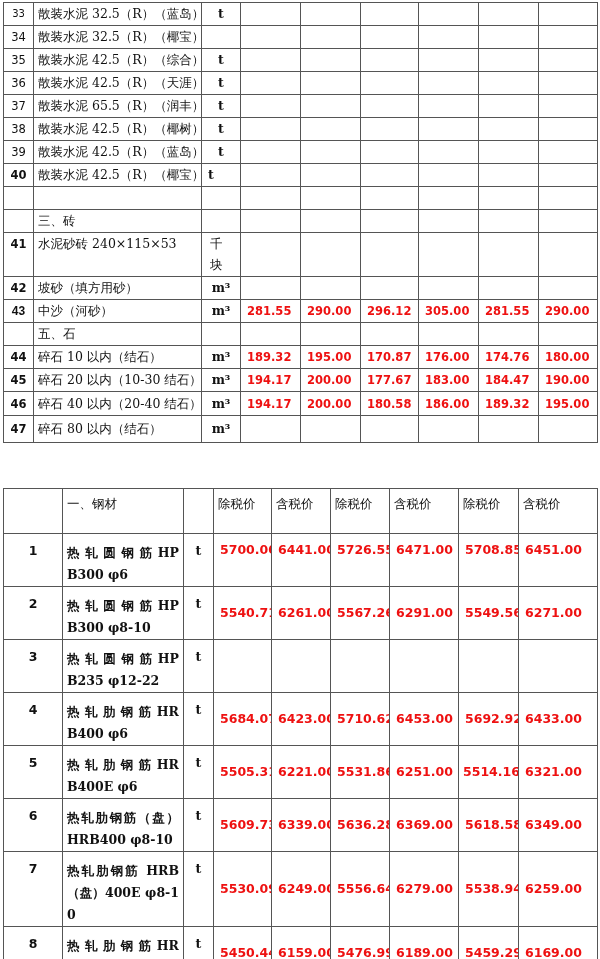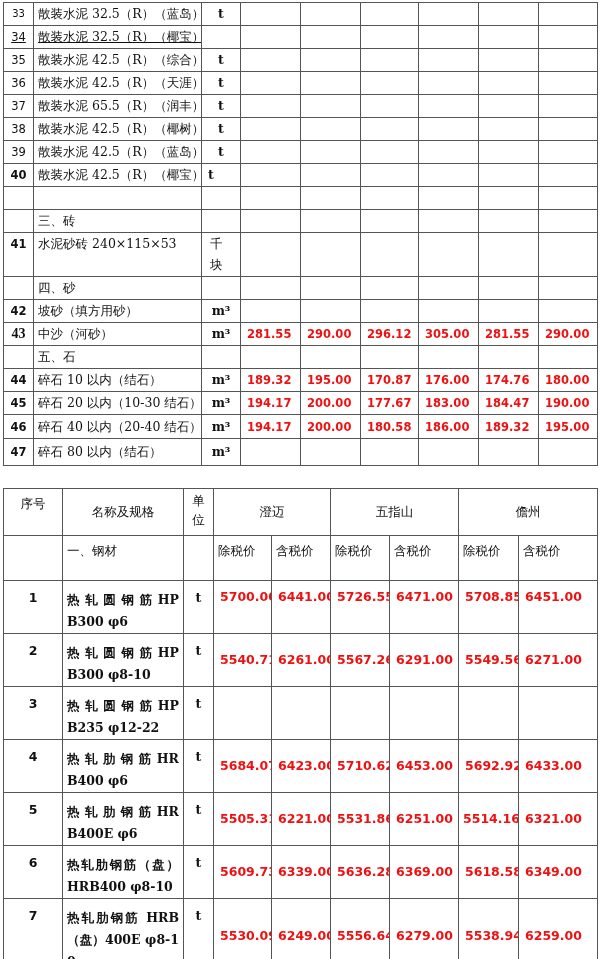--- a/index.html
+++ b/index.html
@@ -42,21 +42,21 @@
         <td class="center " style="font-family:'DejaVu Sans',sans-serif;font-size:10px;vertical-align:middle">33</td>
         <td style="vertical-align:middle">散装水泥 32.5（R）（蓝岛）</td>
         <td class="center bold" style="vertical-align:middle;">t</td>
         <td class="red priceCell"></td>
         <td class="red priceCell"></td>
         <td class="red priceCell"></td>
         <td class="red priceCell"></td>
         <td class="red priceCell"></td>
         <td class="red priceCell"></td>
       </tr>
-      <tr style="height: 23px; text-decoration: underline;">
+      <tr style="height: 23px;">
         <td class="center " style="font-family:'DejaVu Sans',sans-serif;font-size:11.5px;vertical-align:middle">34</td>
         <td style="vertical-align:middle">散装水泥 32.5（R）（椰宝）</td>
         <td class="center bold" style="vertical-align:middle;"></td>
         <td class="red priceCell"></td>
         <td class="red priceCell"></td>
         <td class="red priceCell"></td>
         <td class="red priceCell"></td>
         <td class="red priceCell"></td>
         <td class="red priceCell"></td>
       </tr>
@@ -153,43 +153,32 @@
         <td style="">水泥砂砖  240×115×53</td>
         <td style="padding-left:8px;line-height:21px"><span>千</span><br><span>块</span></td>
         <td class="red priceCell"></td>
         <td class="red priceCell"></td>
         <td class="red priceCell"></td>
         <td class="red priceCell"></td>
         <td class="red priceCell"></td>
         <td class="red priceCell"></td>
       </tr>
       <tr style="height: 23px;">
-        <td class="center " style="font-family:'DejaVu Sans',sans-serif;font-size:11.5px;vertical-align:middle"></td>
-        <td style="vertical-align:middle">四、砂</td>
-        <td class="center bold" style="vertical-align:middle;"></td>
-        <td class="red priceCell"></td>
-        <td class="red priceCell"></td>
-        <td class="red priceCell"></td>
-        <td class="red priceCell"></td>
-        <td class="red priceCell"></td>
-        <td class="red priceCell"></td>
-      </tr>
-      <tr style="height: 23px;">
         <td class="center bold" style="font-family:'DejaVu Sans',sans-serif;font-size:11.5px;vertical-align:middle">42</td>
         <td style="vertical-align:middle">坡砂（填方用砂）</td>
         <td class="center bold" style="vertical-align:middle;">m³</td>
         <td class="red priceCell"></td>
         <td class="red priceCell"></td>
         <td class="red priceCell"></td>
         <td class="red priceCell"></td>
         <td class="red priceCell"></td>
         <td class="red priceCell"></td>
       </tr>
       <tr style="height: 23px;">
-        <td class="center bold" style="font-family:Liberation Serif, serif;font-size:14px;vertical-align:middle">43</td>
+        <td class="center bold" style="font-family:Liberation Sans, sans-serif;font-size:12px;vertical-align:middle">43</td>
         <td style="vertical-align:middle">中沙（河砂）</td>
         <td class="center bold" style="vertical-align:middle;">m³</td>
         <td class="red priceCell">281.55</td>
         <td class="red priceCell">290.00</td>
         <td class="red priceCell">296.12</td>
         <td class="red priceCell">305.00</td>
         <td class="red priceCell">281.55</td>
         <td class="red priceCell">290.00</td>
       </tr>
       <tr style="height: 23px;">
@@ -256,31 +245,20 @@
       <col style="width:121px">
       <col style="width:30px">
     <col style="width:58px">
       <col style="width:59px">
       <col style="width:59px">
     <col style="width:69px">
       <col style="width:60px">
       <col style="width:79px">
   </colgroup>
   <tbody>
-    <tr style="height:47px">
-      <td class="center hdr" style="vertical-align:top">序号</td>
-      <td class="center mid">名称及规格</td>
-      <td class="center" style="line-height:19px;padding-top:2px">
-        <span>单</span><br>
-        <span>位</span>
-      </td>
-      <td colspan="2" class="center mid">澄迈</td>
-      <td colspan="2" class="center mid">五指山</td>
-      <td colspan="2" class="center mid">儋州</td>
-    </tr>
     <tr style="height:45px">
       <td></td>
       <td class="hdr">一、钢材</td>
       <td></td>
       <td class="hdr">除税价</td>
       <td class="hdr">含税价</td>
       <td class="hdr">除税价</td>
       <td class="hdr">含税价</td>
       <td class="hdr">除税价</td>
       <td class="hdr">含税价</td>

